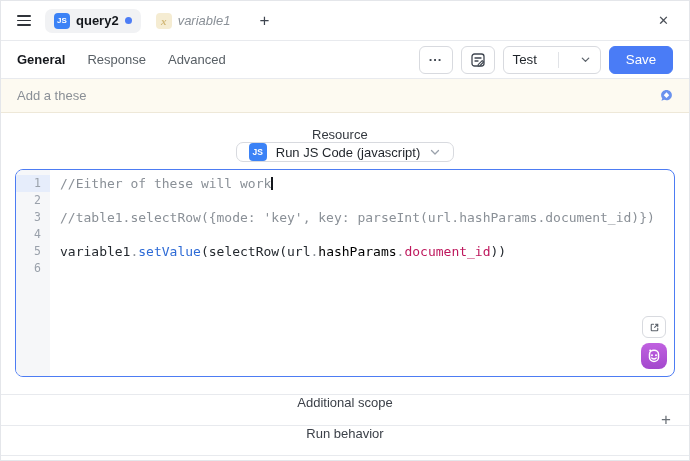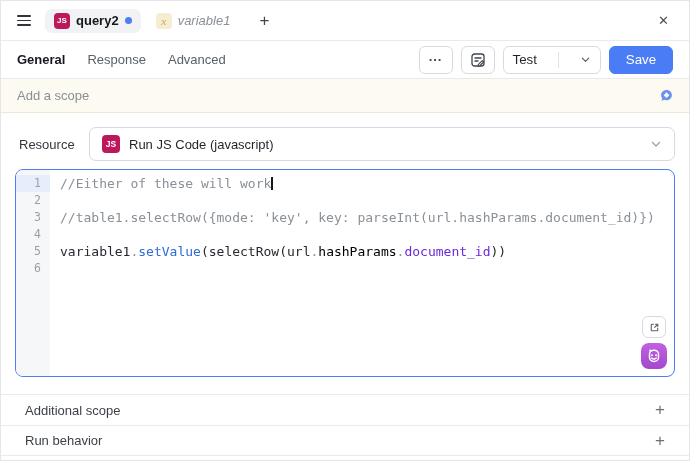--- a/index.html
+++ b/index.html
@@ -13,21 +13,21 @@
   
   .tabbar { height: 40px; display: flex; align-items: center; padding: 0 16px; border-bottom: 1px solid #e8eaee; }
   .hamburger { width: 14px; height: 11px; display: flex; flex-direction: column; justify-content: space-between; cursor: pointer; margin-right: 14px; }
   .hamburger i { display: block; height: 1.7px; background: #30343a; border-radius: 1px; }
   .tab { display: flex; align-items: center; gap: 6px; padding: 4px 9px; border-radius: 7px; margin-right: 6px; cursor: pointer; }
   .tab.active { background: #f1f2f4; }
   .tab .label { color: #5c636b; }
   .tab.active .label { color: #15181d; font-weight: 700; }
   .tab .label.italic { font-style: italic; color: #8a9097; }
   .badge { width: 16px; height: 16px; border-radius: 4px; display: flex; align-items: center; justify-content: center; font-weight: 700; font-size: 8px; flex: none; }
-  .js-badge { background: #be185d; color: #fff; }
+  .js-badge { background: #3b82f6; color: #fff; }
   .var-badge { background: #f5ecd2; color: #d2b878; font-style: italic; font-family: "Liberation Serif", serif; font-size: 11px; }
   .dot { width: 7px; height: 7px; border-radius: 50%; background: #4d7df5; }
   .addtab { border: none; background: none; font-size: 17px; color: #3f4650; cursor: pointer; padding: 2px 8px; margin-left: 6px; }
   .closebtn { border: none; background: none; font-size: 13px; color: #4a4f57; cursor: pointer; margin-left: auto; padding: 4px; }
 
   
   .toolbar { height: 38px; display: flex; align-items: center; padding: 0 16px; border-bottom: 1px solid #e8eaee; }
   .navitem { margin-right: 22px; color: #596066; cursor: pointer; }
   .navitem.active { color: #15181d; font-weight: 700; }
   .toolbar-right { margin-left: auto; display: flex; align-items: center; gap: 8px; }
@@ -39,46 +39,46 @@
   .test-btn .vsep { width: 1px; height: 16px; background: #e1e3e7; }
   .test-btn .chev { padding-left: 9px; display: flex; align-items: center; }
   .save-btn { width: 64px; background: #4a7cf6; border: 1px solid #4a7cf6; color: #fff; font-weight: 400; }
 
   
   .notebar { height: 34px; background: #fdfaf1; border-bottom: 1px solid #eee8d8; display: flex; align-items: center; padding: 0 16px; cursor: text; }
   .notebar .ph { color: #8a8f96; }
   .notebar .md-ic { margin-left: auto; display: flex; align-items: center; }
 
   
-  .res-row { margin-top: 14px; height: 34px; display: flex; align-items: center; padding: 0 14px; }
+  .res-row { margin-top: 14px; height: 34px; display: flex; align-items: center; padding: 0 14px; flex-direction: column; }
   .res-label { width: 74px; padding-left: 4px; color: #33383f; }
   .res-select { flex: 1; height: 34px; border: 1px solid #d8dadf; border-radius: 7px; display: flex; align-items: center; padding: 0 12px; gap: 9px; cursor: pointer; background: #fff; }
   .res-select .badge { width: 18px; height: 18px; font-size: 8.5px; }
   .res-select .chev { margin-left: auto; display: flex; align-items: center; }
 
   
   .editor { margin: 8px 14px 0; height: 208px; border: 1.5px solid #4d7cf3; border-radius: 8px; display: flex; overflow: hidden; position: relative; background: #fff; }
   .gutter { width: 34px; background: #f6f7f9; padding-top: 5px; flex: none; }
   .gutter .ln { height: 17px; line-height: 17px; text-align: right; padding-right: 9px; font-family: "DejaVu Sans Mono", monospace; font-size: 11.5px; color: #9aa1ab; }
   .gutter .ln.active { background: #e6edfb; }
   .code { flex: 1; padding: 5px 0 0 10px; font-family: "DejaVu Sans Mono", monospace; font-size: 13px; }
   .cl { height: 17px; line-height: 17px; white-space: pre; }
   .tk-comment { color: #8a9097; }
   .tk-plain { color: #24292f; }
   .tk-punct { color: #8a9097; }
   .tk-method { color: #2e6bd6; }
   .tk-prop { color: #000000; }
-  .tk-prop2 { color: #6d28d9; }
+  .tk-prop2 { color: #be185d; }
   .caret { display: inline-block; width: 1.5px; height: 13px; background: #15181d; vertical-align: -2px; }
   .expand-btn { position: absolute; right: 8px; bottom: 38px; width: 24px; height: 22px; border: 1px solid #d8dadf; border-radius: 6px; background: #fff; display: flex; align-items: center; justify-content: center; cursor: pointer; }
   .ai-btn { position: absolute; right: 7px; bottom: 7px; width: 26px; height: 26px; border: none; border-radius: 8px; background: linear-gradient(180deg,#c061e0,#a348cd); display: flex; align-items: center; justify-content: center; cursor: pointer; }
 
   
   .sections { margin-top: 17px; }
-  .secrow { height: 31px; display: flex; align-items: center; padding: 0 24px; border-top: 1px solid #e8eaee; cursor: pointer; }
+  .secrow { height: 31px; display: flex; align-items: center; padding: 0 18px; border-top: 1px solid #e8eaee; cursor: pointer; flex-direction: column; }
   .secrow:last-child { border-bottom: 1px solid #e8eaee; gap: 28px; }
   .secrow .slabel { color: #3c4149; }
   .secrow .plus { margin-left: auto; color: #6a7077; font-size: 17px; font-weight: 300; }
 </style>
 </head>
 <body>
 
 <div class="app">
 
   <div class="tabbar">
@@ -127,21 +127,21 @@
           <svg width="11" height="11" viewBox="0 0 12 12" fill="none">
               <path d="M2.5 4.5L6 8l3.5-3.5" stroke="#5c636b" stroke-width="1.4" stroke-linecap="round" stroke-linejoin="round"></path>
             </svg>
         </span>
       </button>
       <button class="tbtn save-btn">Save</button>
     </div>
   </div>
 
   <div class="notebar">
-    <span class="ph">Add a scope</span>
+    <span class="ph">Add a these</span>
     <span class="md-ic">
       <svg width="13" height="13" viewBox="0 0 14 14" fill="none">
         <path d="M7 1.2c3.2 0 5.8 2.3 5.8 5.4S10.2 12 7 12c-.9 0-1.8-.2-2.5-.5L1.6 12.6l.8-2.6C1.6 9 1.2 7.9 1.2 6.6 1.2 3.5 3.8 1.2 7 1.2z" fill="#6a92ee"></path>
         <rect x="4.9" y="4.5" width="4.2" height="4.2" transform="rotate(45 7 6.6)" fill="#fff"></rect>
       </svg>
     </span>
   </div>
 
   <div class="res-row">
     <span class="res-label">Resource</span>

